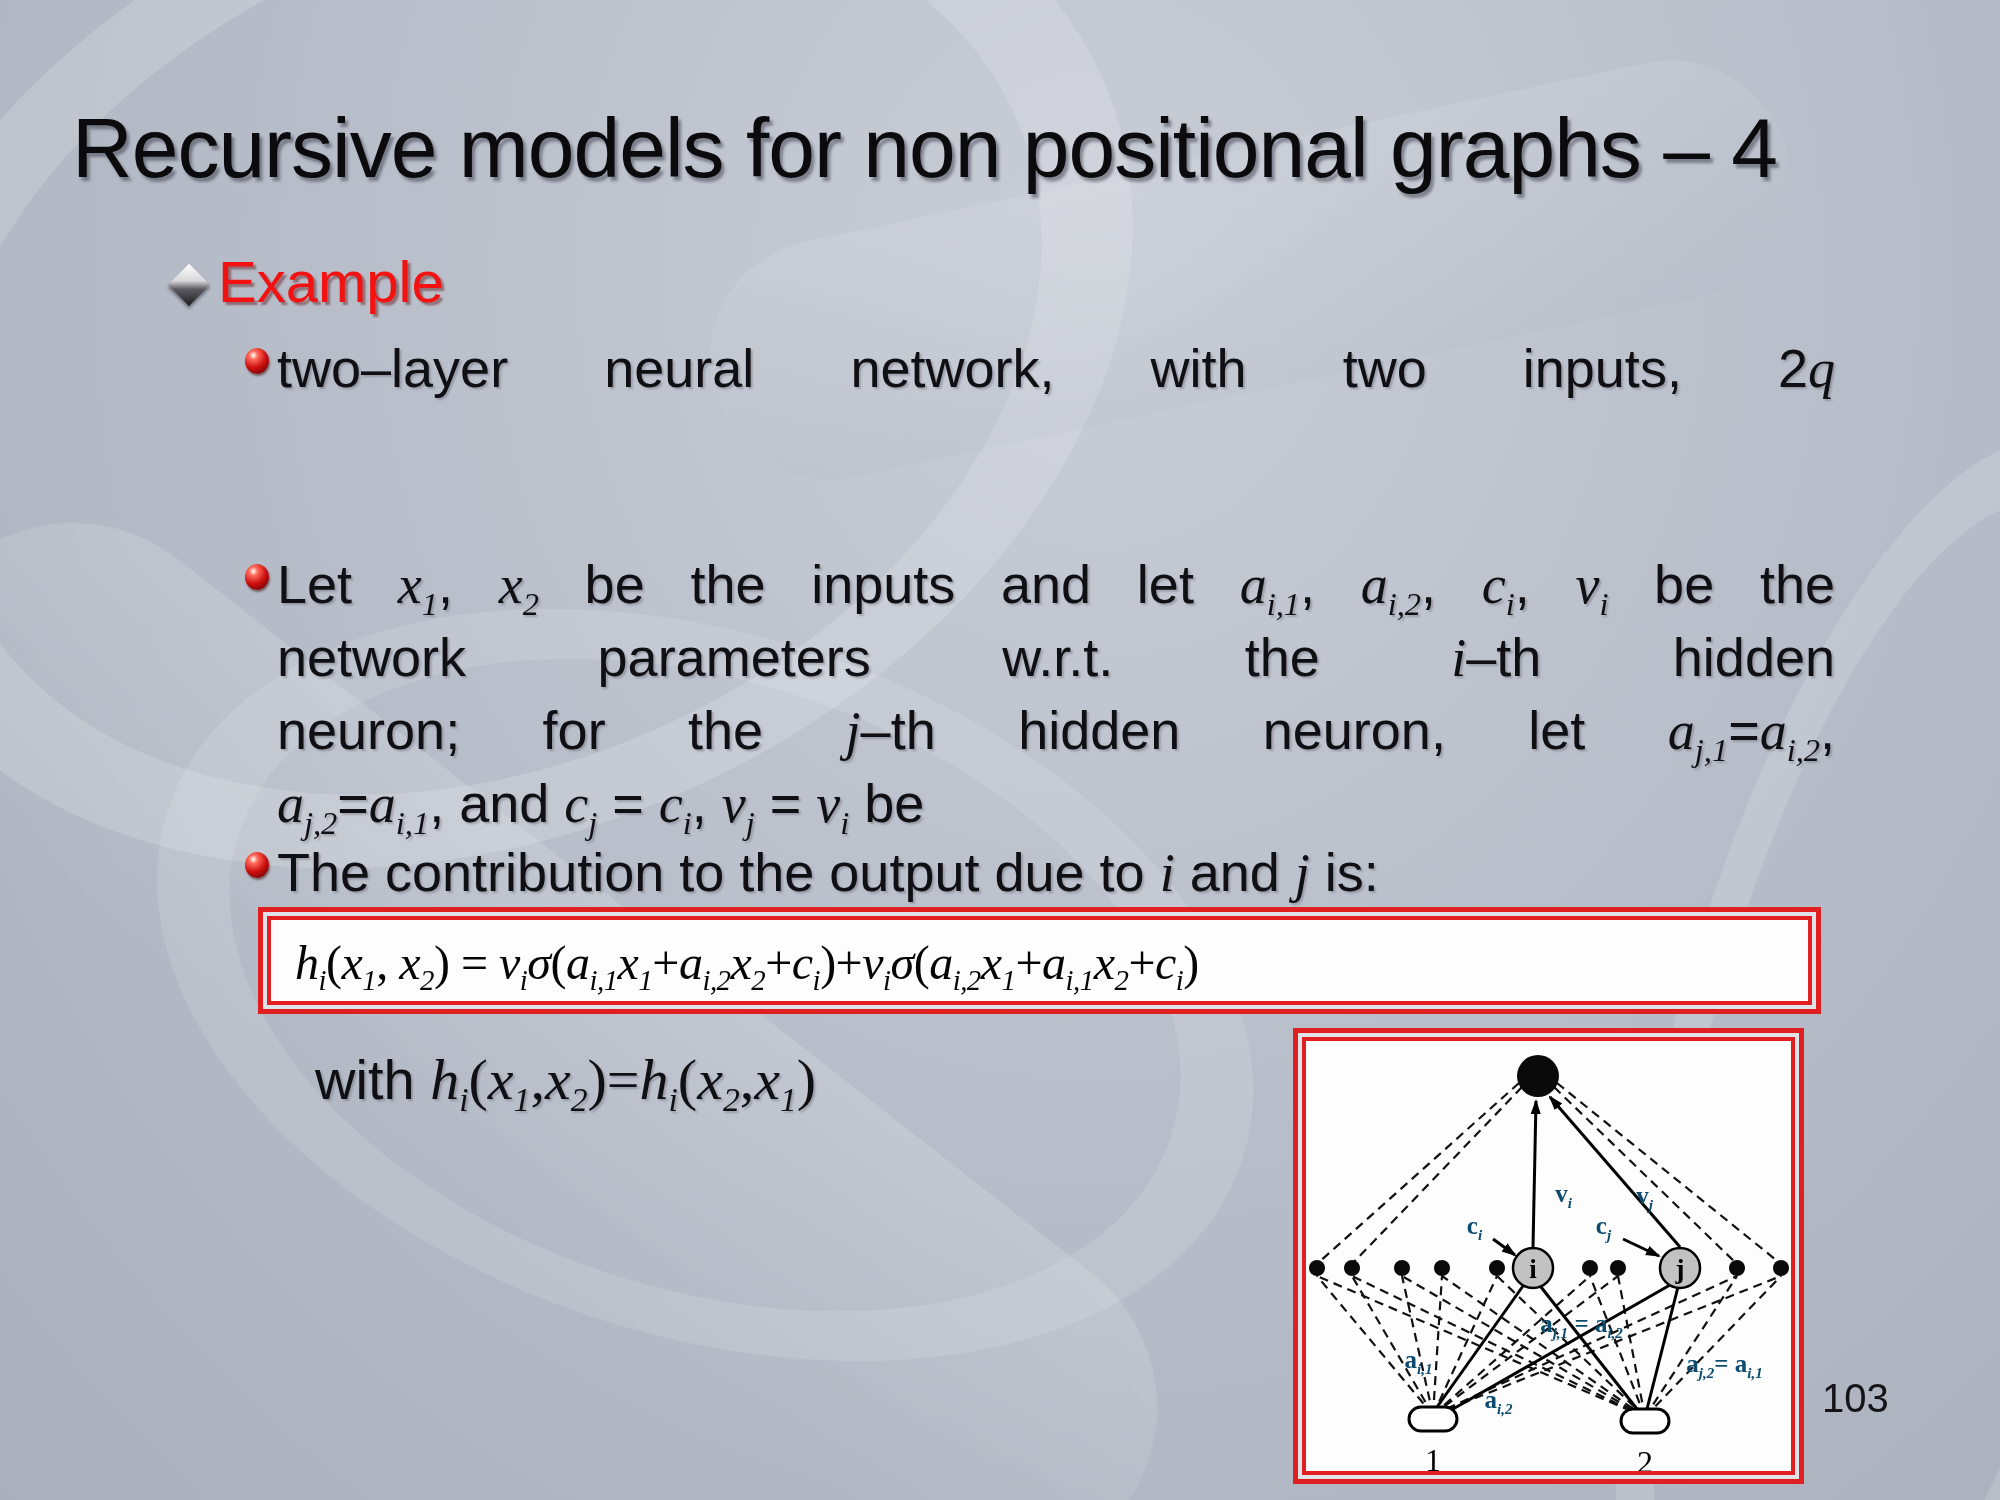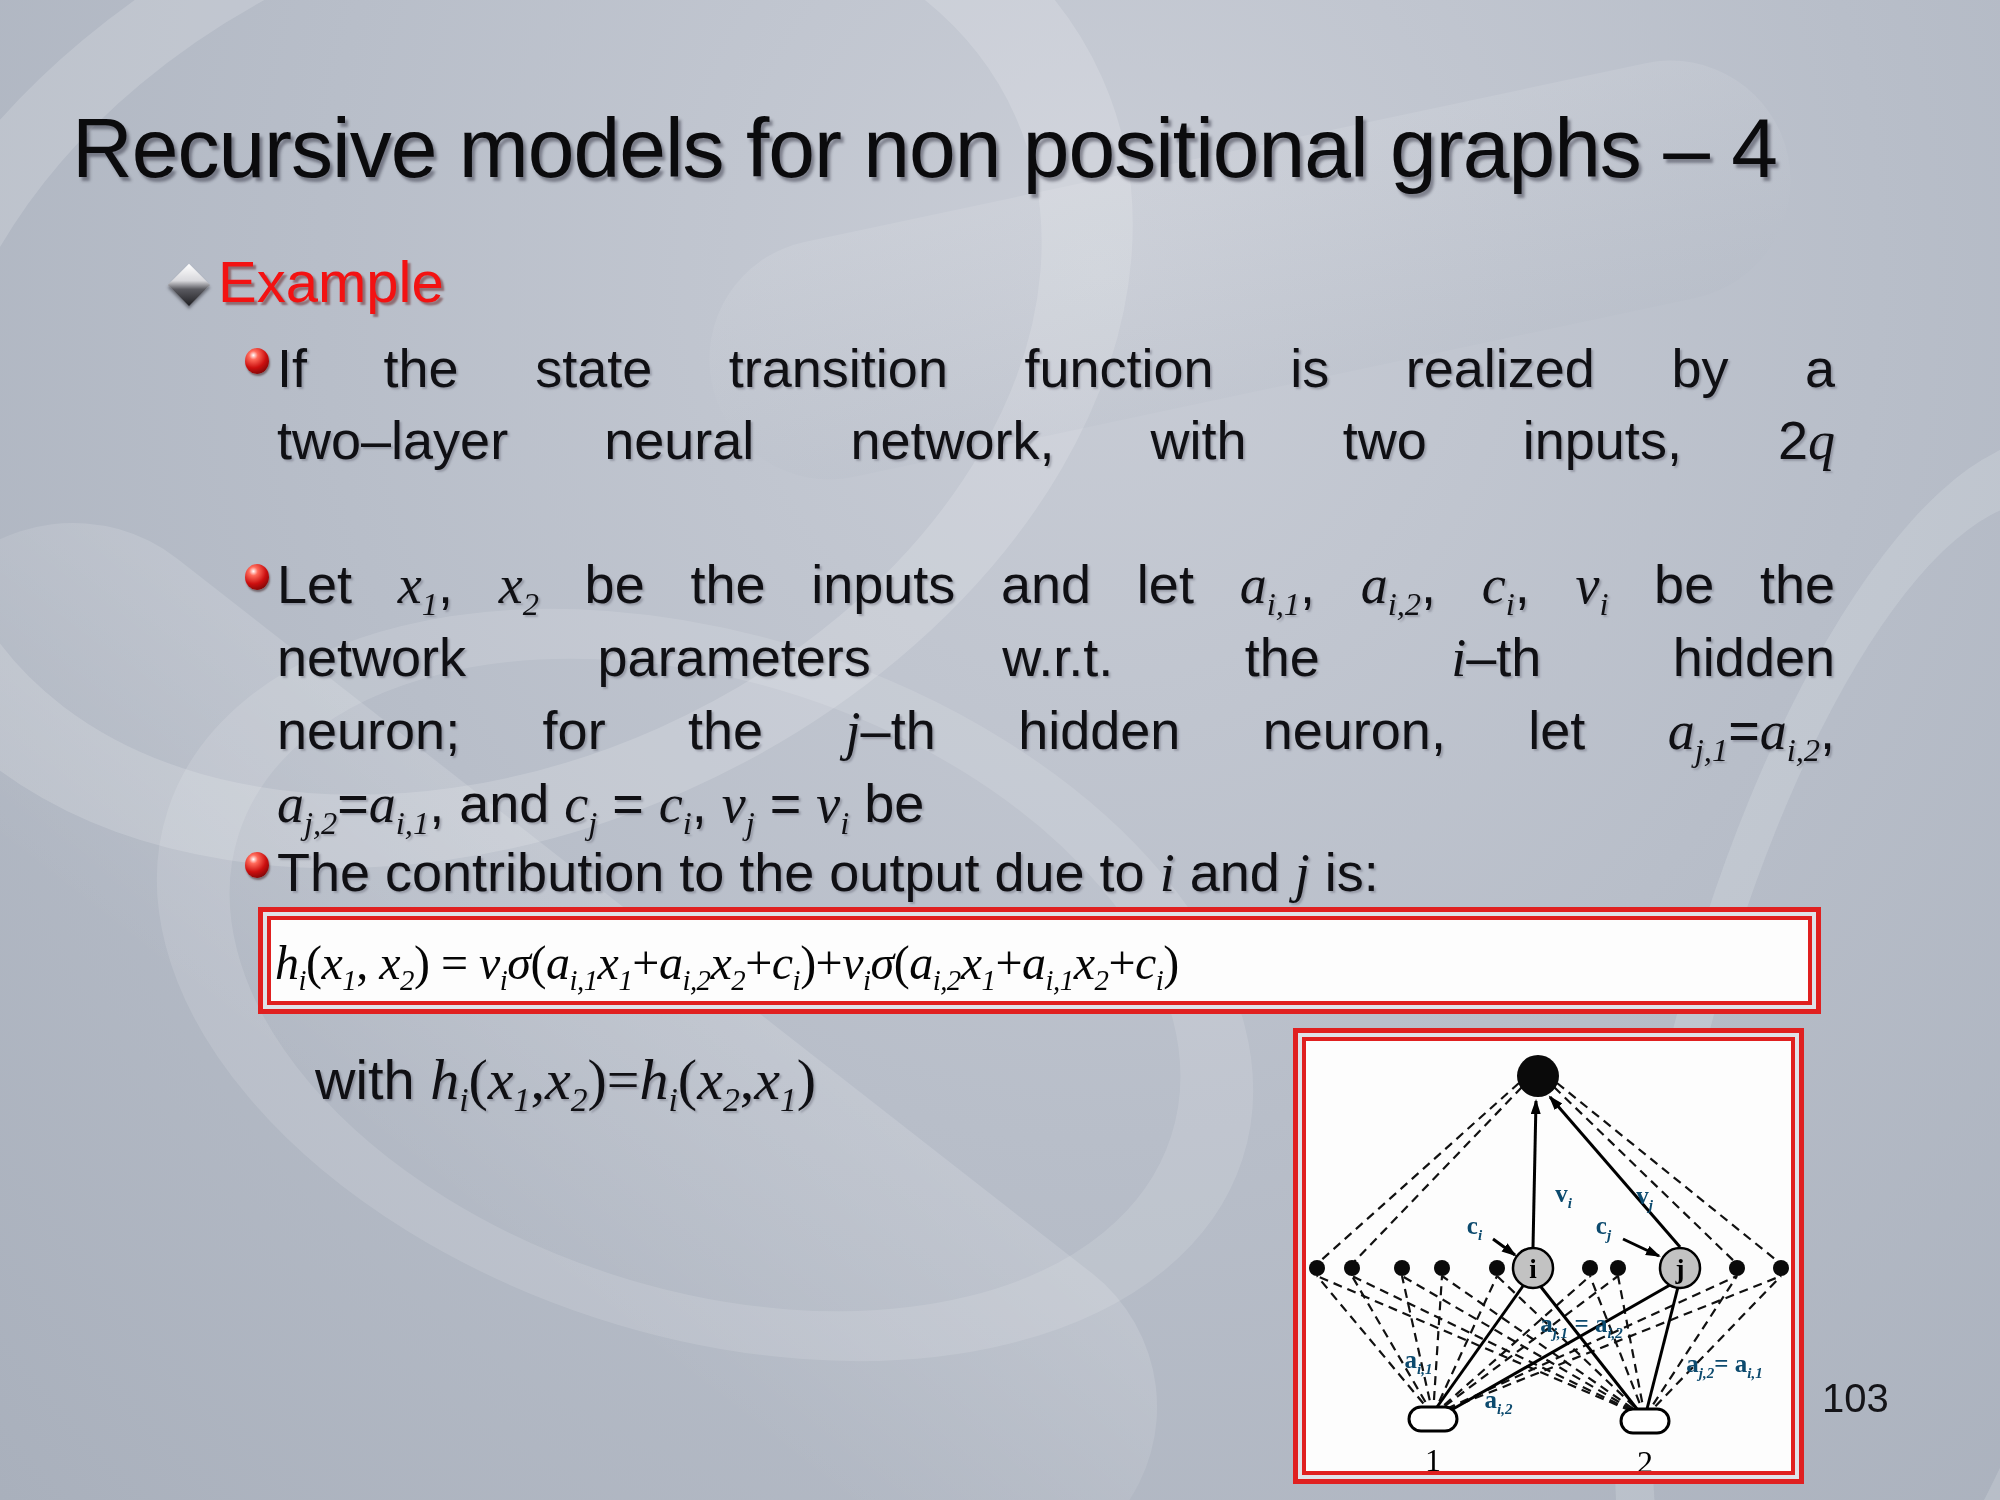--- a/index.html
+++ b/index.html
@@ -54,21 +54,21 @@
   .mm{font-family:"Liberation Serif", serif;}
   sub.ms{font-family:"Liberation Serif", serif;font-style:italic;font-size:60%;line-height:0;}
 
   
   .red-box{position:absolute;box-sizing:border-box;border:5px solid #e02020;background:#dfe3e9;padding:4px;}
   .red-box-inner{box-sizing:border-box;border:4px solid #e02020;background:#fdfdfd;width:100%;height:100%;overflow:hidden;}
 
   .formula-box{left:258px;top:907px;width:1563px;height:107px;}
   .formula-line{
     font-family:"Liberation Serif", serif;font-size:48px;line-height:86px;
-    padding-left:4px;white-space:nowrap;letter-spacing:-0.5px;color:#050505;
+    padding-left:24px;white-space:nowrap;letter-spacing:-0.5px;color:#050505;
   }
   .with-line{
     position:absolute;left:315px;top:1046px;font-size:56px;white-space:nowrap;
     text-shadow:2px 2px 2px rgba(70,70,85,0.3);
   }
   .with-line .mm,.with-line .mv{font-size:58px;}
 
   .diagram-box{left:1293px;top:1028px;width:511px;height:456px;}
   .diag-wrap{position:relative;width:484px;height:434px;margin:2px auto;}
   .diag-wrap svg{position:absolute;left:0;top:0;}
@@ -93,21 +93,20 @@
   <div class="title">Recursive models for non positional graphs – 4</div>
 
   <div class="example-row">
     <span class="diamond-icon"></span>
     <span class="example-label">Example</span>
   </div>
 
   <div class="bullet" style="top:332px">
     <span class="sphere-icon"></span>
     <div class="btext">
-      <div class="jline">If the state transition function is realized by a</div>
       <div class="jline">two–layer neural network, with two inputs, 2<span class="mv">q</span></div>
     </div>
   </div>
 
   <div class="bullet" style="top:548px">
     <span class="sphere-icon"></span>
     <div class="btext">
       <div class="jline">Let <span class="mv">x</span><sub class="ms">1</sub>, <span class="mv">x</span><sub class="ms">2</sub> be the inputs and let <span class="mv">a</span><sub class="ms">i,1</sub>, <span class="mv">a</span><sub class="ms">i,2</sub>, <span class="mv">c</span><sub class="ms">i</sub>, <span class="mv">v</span><sub class="ms">i</sub> be the</div>
       <div class="jline">network parameters w.r.t. the <span class="mv">i</span>–th hidden</div>
       <div class="jline">neuron; for the <span class="mv">j</span>–th hidden neuron, let <span class="mv">a</span><sub class="ms">j,1</sub>=<span class="mv">a</span><sub class="ms">i,2</sub>,</div>

